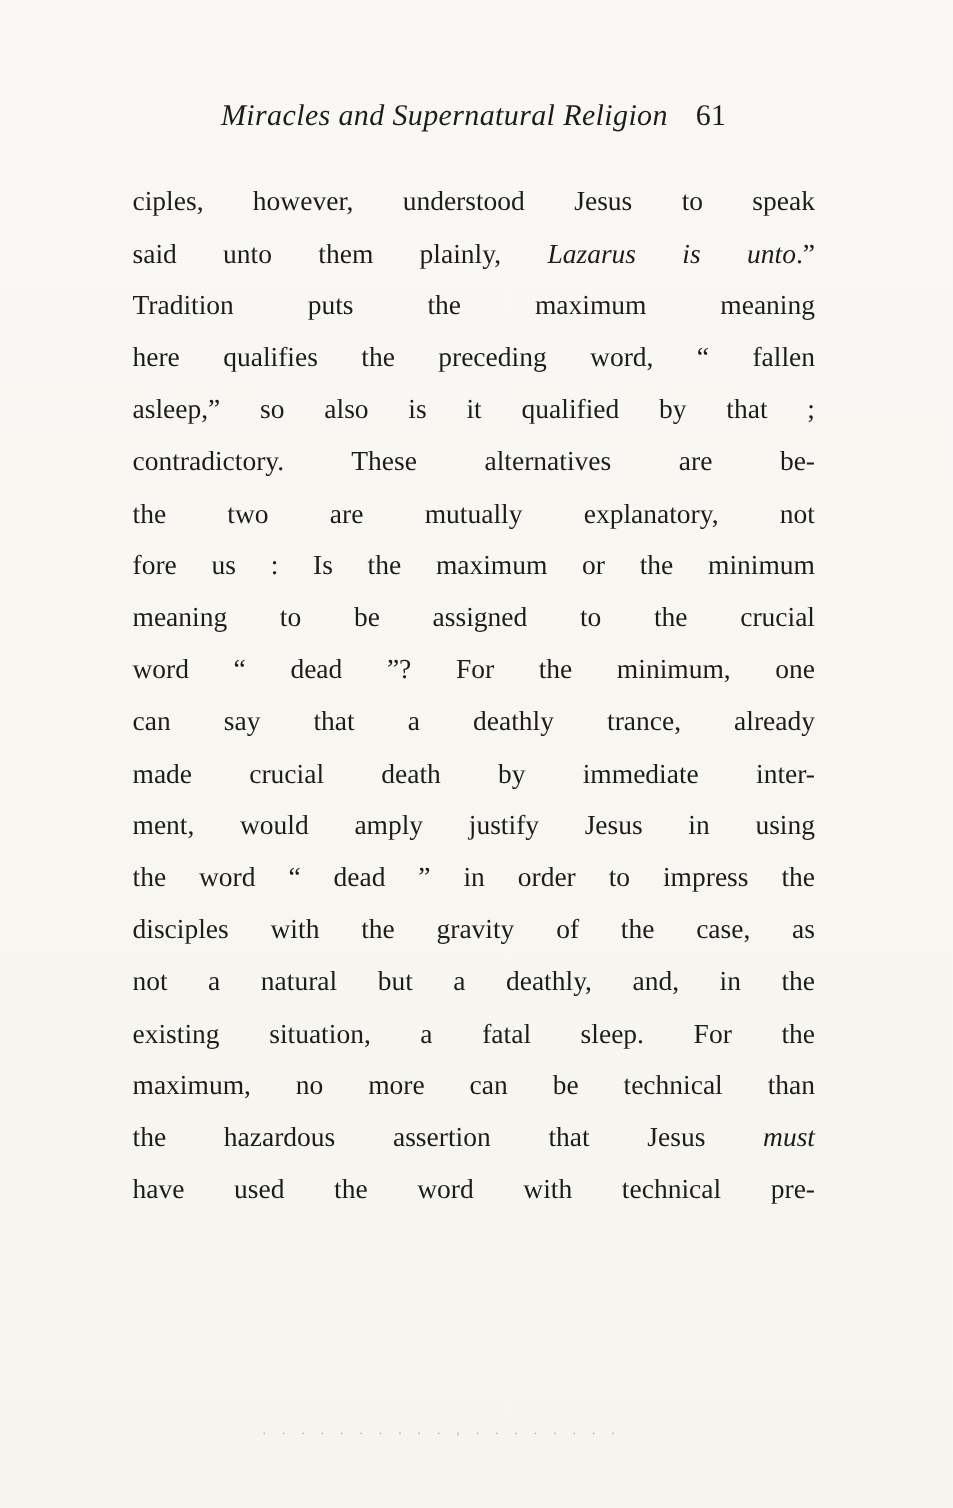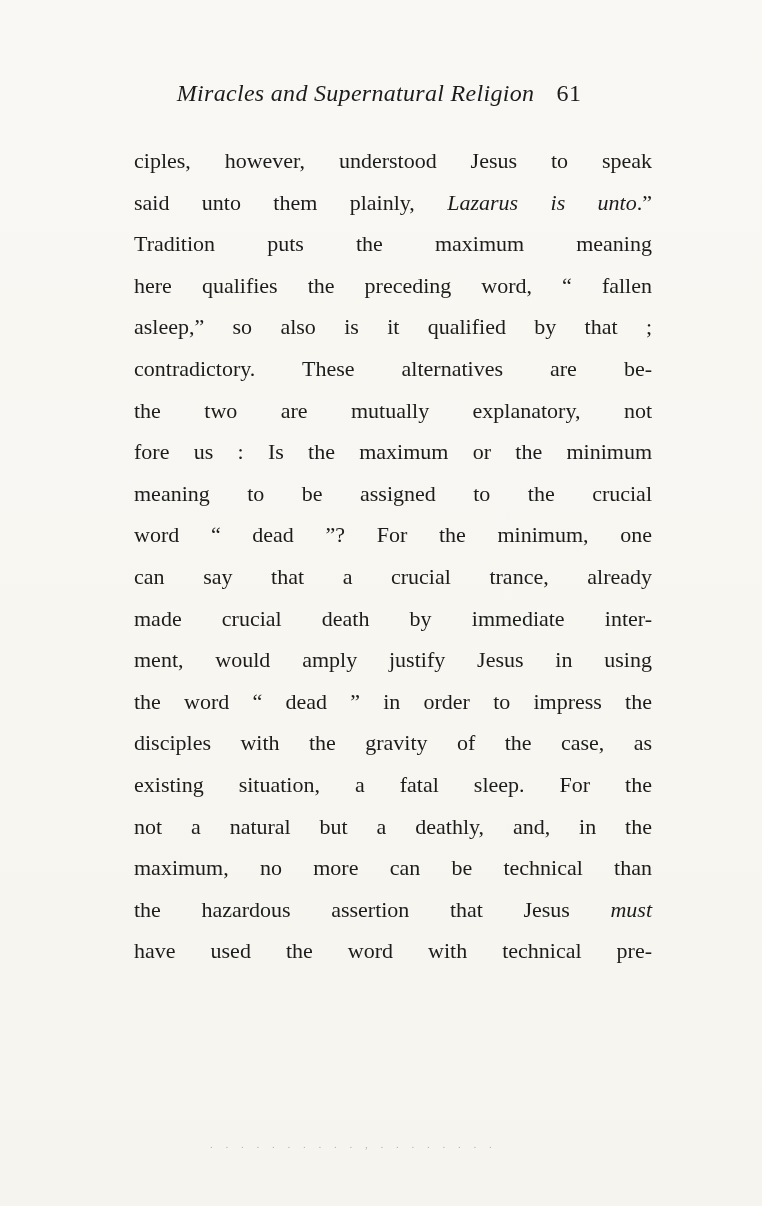--- a/index.html
+++ b/index.html
@@ -41,21 +41,20 @@
     position: absolute;
     top: 140px;
     left: 106px;
     width: 546px;
     font-size: 22px;
     line-height: 41.6px;
   }
   .line {
     text-align: justify;
     text-align-last: justify;
-    margin-left: 28px;
     -moz-text-align-last: justify;
   }
   .italic {
     font-style: italic;
   }
   .scan-artifact {
     position: absolute;
     top: 1138px;
     left: 210px;
     width: 345px;
@@ -80,27 +79,27 @@
       <div class="line"><span>ciples, however, understood Jesus to speak</span></div>
       <div class="line"><span>said unto them plainly, </span><span class="italic">Lazarus is unto</span><span>.”</span></div>
       <div class="line"><span>Tradition puts the maximum meaning</span></div>
       <div class="line"><span>here qualifies the preceding word, “ fallen</span></div>
       <div class="line"><span>asleep,” so also is it qualified by that ;</span></div>
       <div class="line"><span>contradictory.  These alternatives are be-</span></div>
       <div class="line"><span>the two are mutually explanatory, not</span></div>
       <div class="line"><span>fore us : Is the maximum or the minimum</span></div>
       <div class="line"><span>meaning to be assigned to the crucial</span></div>
       <div class="line"><span>word “ dead ”?  For the minimum, one</span></div>
-      <div class="line"><span>can say that a crucial trance, already</span></div>
+      <div class="line"><span>can say that a deathly trance, already</span></div>
       <div class="line"><span>made crucial death by immediate inter-</span></div>
       <div class="line"><span>ment, would amply justify Jesus in using</span></div>
       <div class="line"><span>the word “ dead ” in order to impress the</span></div>
       <div class="line"><span>disciples with the gravity of the case, as</span></div>
+      <div class="line"><span>not a natural but a deathly, and, in the</span></div>
       <div class="line"><span>existing situation, a fatal sleep.  For the</span></div>
-      <div class="line"><span>not a natural but a deathly, and, in the</span></div>
       <div class="line"><span>maximum, no more can be technical than</span></div>
       <div class="line"><span>the hazardous assertion that Jesus </span><span class="italic">must</span></div>
       <div class="line"><span>have used the word with technical pre-</span></div>
     </div>
 
   <div class="scan-artifact">. . . .  . .   . . .   . ,  . .   . . . .   . .</div>
 
 </div>
 
 </body></html>

